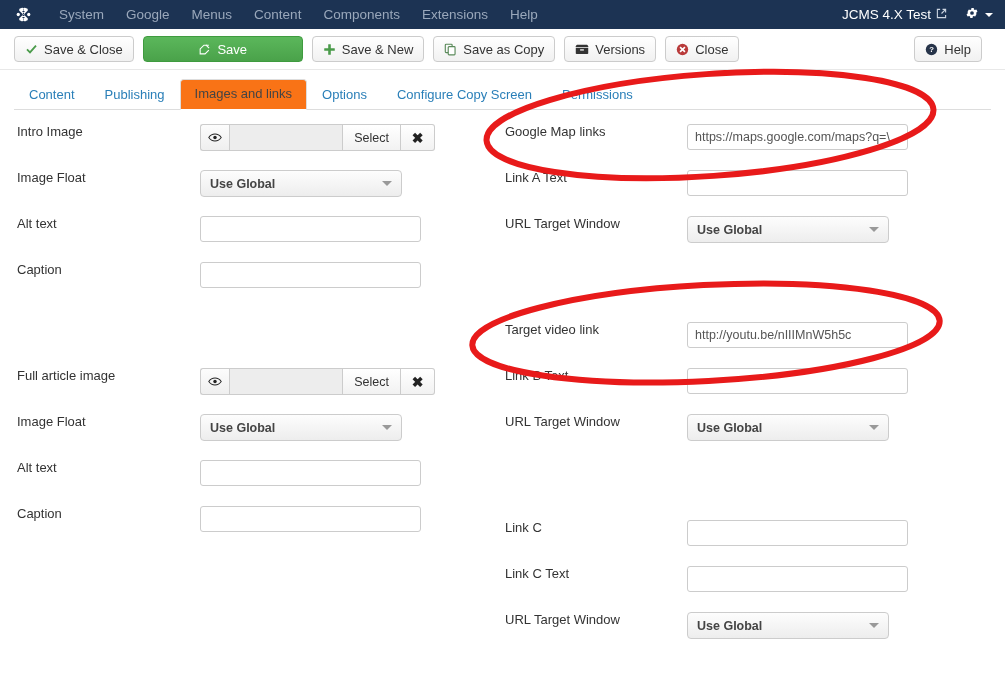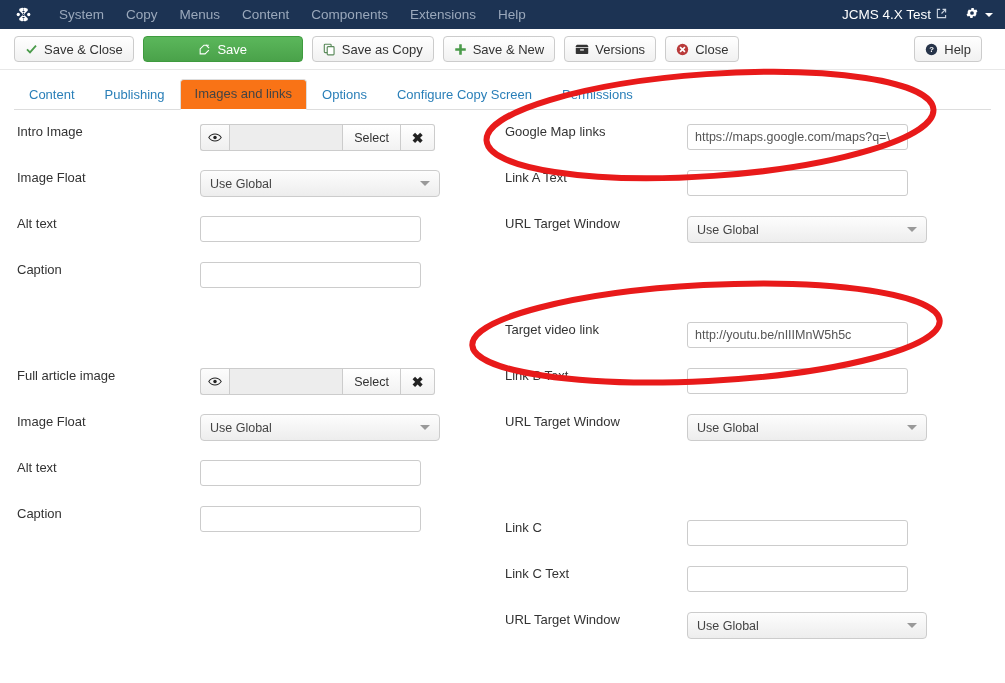--- a/index.html
+++ b/index.html
@@ -241,31 +241,32 @@
     display: flex; align-items: center; justify-content: center;
     cursor: pointer;
     font-size: 14px;
     color: #222222;
     font-weight: bold;
   }
 
   
   .dropdown {
     height: 27px;
-    width: 240px;
+    width: 202px;
     border: 1px solid #cccccc;
     border-radius: 4px;
     background: linear-gradient(to bottom, #fdfdfd 0%, #ededed 100%);
     display: flex;
     align-items: center;
     padding: 0 9px;
     font-size: 12.5px;
     color: #444444;
     cursor: pointer;
     position: relative;
+    font-weight: bold;
   }
   .dropdown .dd-caret {
     position: absolute;
     right: 9px;
     width: 0; height: 0;
     border-left: 5px solid transparent;
     border-right: 5px solid transparent;
     border-top: 5px solid #999999;
   }
   .spacer-60 { height: 60px; }
@@ -285,21 +286,21 @@
 <div class="navbar">
   <div class="brand-icon">
     <svg width="17" height="17" viewBox="0 0 24 24" fill="#ffffff">
       <path d="M8.3 3.2a2.4 2.4 0 1 1 1.7 4.1l3.9 3.9 -1.6 1.6 -5-5a2.4 2.4 0 0 1 1-4.6zM15.7 3.2a2.4 2.4 0 1 0-1.7 4.1l-3.9 3.9 1.6 1.6 5-5a2.4 2.4 0 0 0-1-4.6zM8.3 20.8a2.4 2.4 0 1 0 1.7-4.1l3.9-3.9 -1.6-1.6 -5 5a2.4 2.4 0 0 0 1 4.6zM15.7 20.8a2.4 2.4 0 1 1-1.7-4.1l-3.9-3.9 1.6-1.6 5 5a2.4 2.4 0 0 1-1 4.6z"></path>
       <circle cx="4.6" cy="12" r="2.3"></circle>
         <circle cx="19.4" cy="12" r="2.3"></circle>
     </svg>
   </div>
   <div class="navbar-menu">
     <div class="nav-item"><span>System</span></div>
-    <div class="nav-item"><span>Copy</span></div>
+    <div class="nav-item"><span>Google</span></div>
     <div class="nav-item"><span>Menus</span></div>
     <div class="nav-item"><span>Content</span></div>
     <div class="nav-item"><span>Components</span></div>
     <div class="nav-item"><span>Extensions</span></div>
     <div class="nav-item"><span>Help</span></div>
   </div>
   <div class="navbar-right">
     <span class="site-name">JCMS 4.X Test</span>
     <span class="ext-icon">
       <svg width="11" height="11" viewBox="0 0 16 16" fill="none" stroke="#cdd6e2" stroke-width="1.6">
@@ -333,37 +334,37 @@
     <span class="bi ico-pencil">
       <svg width="13" height="13" viewBox="0 0 24 24" fill="none" stroke="#ffffff" stroke-width="2">
         <path d="M20 4h-9l-7 7v9h9l7-7"></path>
           <path d="M14.5 3.5l6 6"></path>
       </svg>
     </span>
     <span>Save</span>
   </div>
 
   <div class="btn">
+    <span class="bi ico-plus">
+      <svg width="13" height="13" viewBox="0 0 16 16" fill="#4a9b4a">
+        <rect x="6.4" y="1.5" width="3.2" height="13" rx="0.4"></rect>
+        <rect x="1.5" y="6.4" width="13" height="3.2" rx="0.4"></rect>
+      </svg>
+    </span>
+    <span>Save &amp; New</span>
+  </div>
+
+  <div class="btn">
     <span class="bi ico-copy">
       <svg width="13" height="13" viewBox="0 0 16 16" fill="none" stroke="#5a8a5a" stroke-width="1.4">
         <rect x="1.6" y="1.6" width="8.4" height="10.2" rx="1"></rect>
         <rect x="5.2" y="4.4" width="8.4" height="10.2" rx="1" fill="#ffffff"></rect>
       </svg>
     </span>
     <span>Save as Copy</span>
-  </div>
-
-  <div class="btn">
-    <span class="bi ico-plus">
-      <svg width="13" height="13" viewBox="0 0 16 16" fill="#4a9b4a">
-        <rect x="6.4" y="1.5" width="3.2" height="13" rx="0.4"></rect>
-        <rect x="1.5" y="6.4" width="13" height="3.2" rx="0.4"></rect>
-      </svg>
-    </span>
-    <span>Save &amp; New</span>
   </div>
 
   <div class="btn">
     <span class="bi ico-archive">
       <svg width="14" height="12" viewBox="0 0 18 14" fill="#333333">
         <path d="M1 5.5h16v7a1 1 0 0 1-1 1H2a1 1 0 0 1-1-1z"></path>
         <path d="M2.6 1.5h12.8a1 1 0 0 1 .9.6l1.1 2.2H.6l1.1-2.2a1 1 0 0 1 .9-.6z"></path>
         <rect x="6.6" y="7.4" width="4.8" height="1.6" fill="#ffffff"></rect>
       </svg>
     </span>

